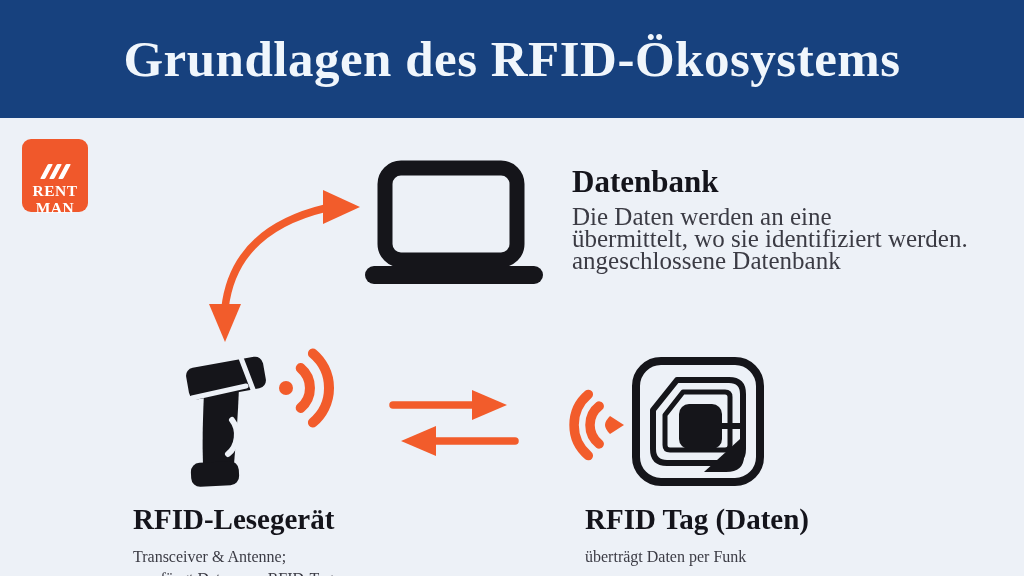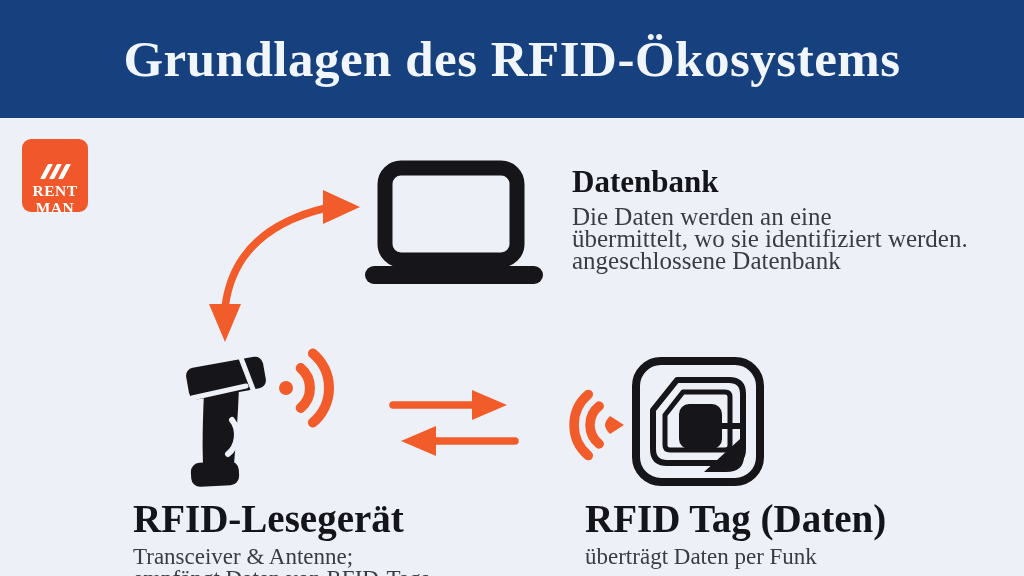--- a/index.html
+++ b/index.html
@@ -32,22 +32,22 @@
   }
   .logo .slashes{height:16px;display:flex;align-items:center;justify-content:center;gap:4px;}
   .logo .slashes i{display:block;width:5px;height:15px;background:#fff;border-radius:1px;transform:skewX(-28deg);}
   .logo .brand{font-size:15.5px;font-weight:700;line-height:17px;letter-spacing:.5px;margin-top:3px;}
   
   .tblock{position:absolute;color:var(--body-text);}
   .tblock h2,.tblock h3{color:var(--heading-text);font-weight:700;}
   .db-block{left:572px;top:165px;}
   .db-block h2{font-size:31px;line-height:34px;margin-bottom:7px;}
   .db-block .line{font-size:25px;line-height:21.8px;}
-  .label-block h3{font-size:39px;line-height:32px;margin-bottom:11px;}
-  .label-block .line{font-size:23px;line-height:22px;}
+  .label-block h3{font-size:29px;line-height:32px;margin-bottom:11px;}
+  .label-block .line{font-size:16px;line-height:22px;}
   .reader-label{left:133px;top:503px;}
   .tag-label{left:585px;top:503px;}
   
   svg{position:absolute;overflow:visible;}
   .k-fill{fill:var(--icon);}
   .k-stroke{stroke:var(--icon);fill:none;}
   .o-fill{fill:var(--accent);}
   .o-stroke{stroke:var(--accent);fill:none;stroke-linecap:round;}
   .bg-stroke{stroke:var(--body-bg);fill:none;stroke-linecap:round;}
 </style>

